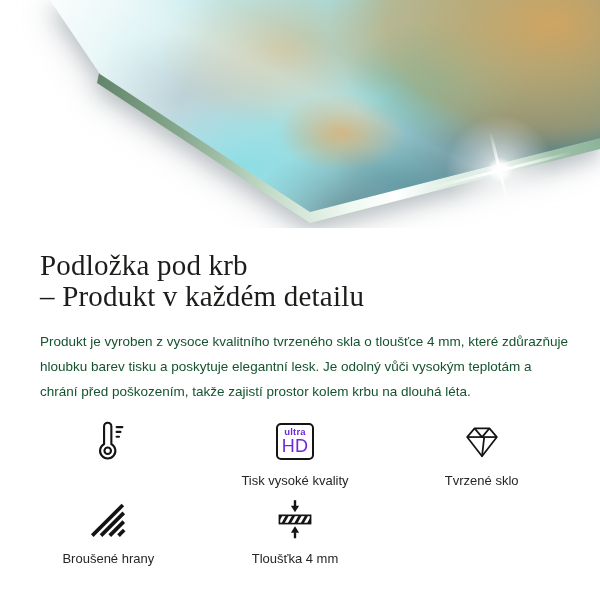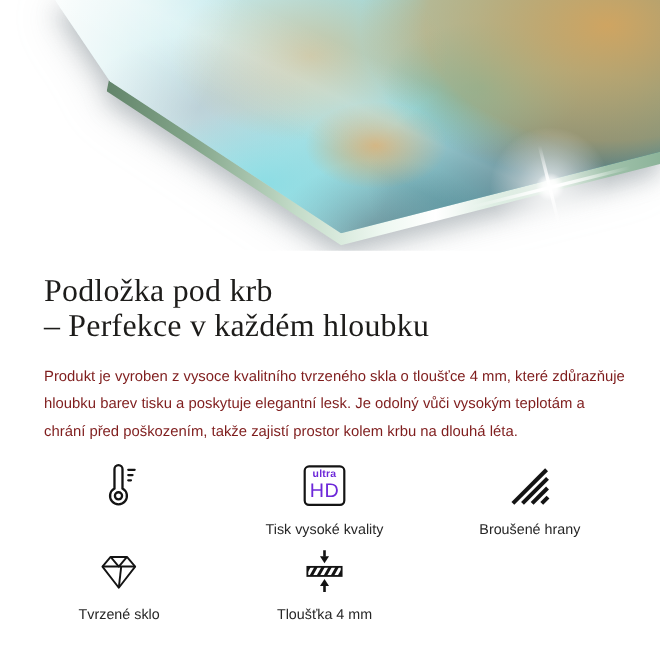--- a/index.html
+++ b/index.html
@@ -49,21 +49,21 @@
   
   .content{padding-left:40px;}
   h1{
     margin:22px 0 0;
     font-family:"Liberation Serif","DejaVu Serif",serif;
     font-weight:400;font-size:29px;line-height:31px;
     color:#1d1c1a;letter-spacing:0.2px;
   }
   .description{
     margin:17px 0 0;width:532px;
-    font-size:13.5px;line-height:25px;color:#7f1d1d;
+    font-size:13.5px;line-height:25px;color:#14532d;
   }
 
   
   .features{
     width:560px;margin:14px 0 0 -25px;
     display:grid;grid-template-columns:repeat(3,1fr);row-gap:8px;
   }
   .feature{display:flex;flex-direction:column;align-items:center;}
   .icon-wrap{height:46px;display:flex;align-items:center;justify-content:center;}
   .feature-label{margin-top:9px;font-size:13px;color:#262626;white-space:nowrap;}
@@ -89,21 +89,21 @@
     <i class="flare"></i>
       <i class="ray r1"></i>
       <i class="ray r2"></i>
       <i class="core"></i>
   </div>
 </div>
 
 <div class="content">
   <h1>
     <span>Podložka pod krb</span><br>
-    <span>– Perfekce v každém hloubku</span>
+    <span>– Produkt v každém detailu</span>
   </h1>
 
   <p class="description">Produkt je vyroben z vysoce kvalitního tvrzeného skla o tloušťce 4 mm, které zdůrazňuje hloubku barev tisku a poskytuje elegantní lesk. Je odolný vůči vysokým teplotám a chrání před poškozením, takže zajistí prostor kolem krbu na dlouhá léta.</p>
 
   <div class="features">
 
     <div class="feature">
       <div class="icon-wrap">
         <svg class="icn" width="46" height="46" viewBox="0 0 48 48" fill="none" stroke="#141414" stroke-width="2.2" stroke-linecap="round">
           <path d="M27.5 27.2 V8.8 a3.8 3.8 0 0 0 -7.6 0 v18.4 a8 8 0 1 0 7.6 0 Z"></path>
@@ -121,40 +121,40 @@
           <span class="uhd-small">ultra</span>
           <span class="uhd-big">HD</span>
         </div>
       </div>
       <div class="feature-label">Tisk vysoké kvality</div>
     </div>
 
 
     <div class="feature">
       <div class="icon-wrap">
+        <svg class="icn" width="46" height="42" viewBox="0 0 48 48" fill="none" stroke="#141414" stroke-width="2" stroke-linejoin="round">
+          <path d="M15.5 9.5 H32.5 L41 19.5 L24 41.5 L7 19.5 Z"></path>
+          <path d="M7 19.5 H41"></path>
+          <path d="M15.5 9.5 L24 19.5 L32.5 9.5"></path>
+          <path d="M26.5 19.5 L24 41.5"></path>
+        </svg>
+      </div>
+      <div class="feature-label">Tvrzené sklo</div>
+    </div>
+
+    <div class="feature">
+      <div class="icon-wrap">
         <svg class="icn" width="42" height="42" viewBox="0 0 48 48" fill="none" stroke="#141414" stroke-width="4.2">
           <line x1="6" y1="43" x2="41" y2="8"></line>
           <line x1="16" y1="43" x2="42" y2="17"></line>
           <line x1="26" y1="43" x2="42" y2="27"></line>
           <line x1="36" y1="43" x2="42.5" y2="36.5"></line>
         </svg>
       </div>
       <div class="feature-label">Broušené hrany</div>
-    </div>
-
-    <div class="feature">
-      <div class="icon-wrap">
-        <svg class="icn" width="46" height="42" viewBox="0 0 48 48" fill="none" stroke="#141414" stroke-width="2" stroke-linejoin="round">
-          <path d="M15.5 9.5 H32.5 L41 19.5 L24 41.5 L7 19.5 Z"></path>
-          <path d="M7 19.5 H41"></path>
-          <path d="M15.5 9.5 L24 19.5 L32.5 9.5"></path>
-          <path d="M26.5 19.5 L24 41.5"></path>
-        </svg>
-      </div>
-      <div class="feature-label">Tvrzené sklo</div>
     </div>
 
     <div class="feature">
       <div class="icon-wrap">
         <svg class="icn" width="44" height="46" viewBox="0 0 48 48">
           <defs>
             <clipPath id="barclip">
                 <rect x="7" y="20" width="34" height="9"></rect>
               </clipPath>
           </defs>

